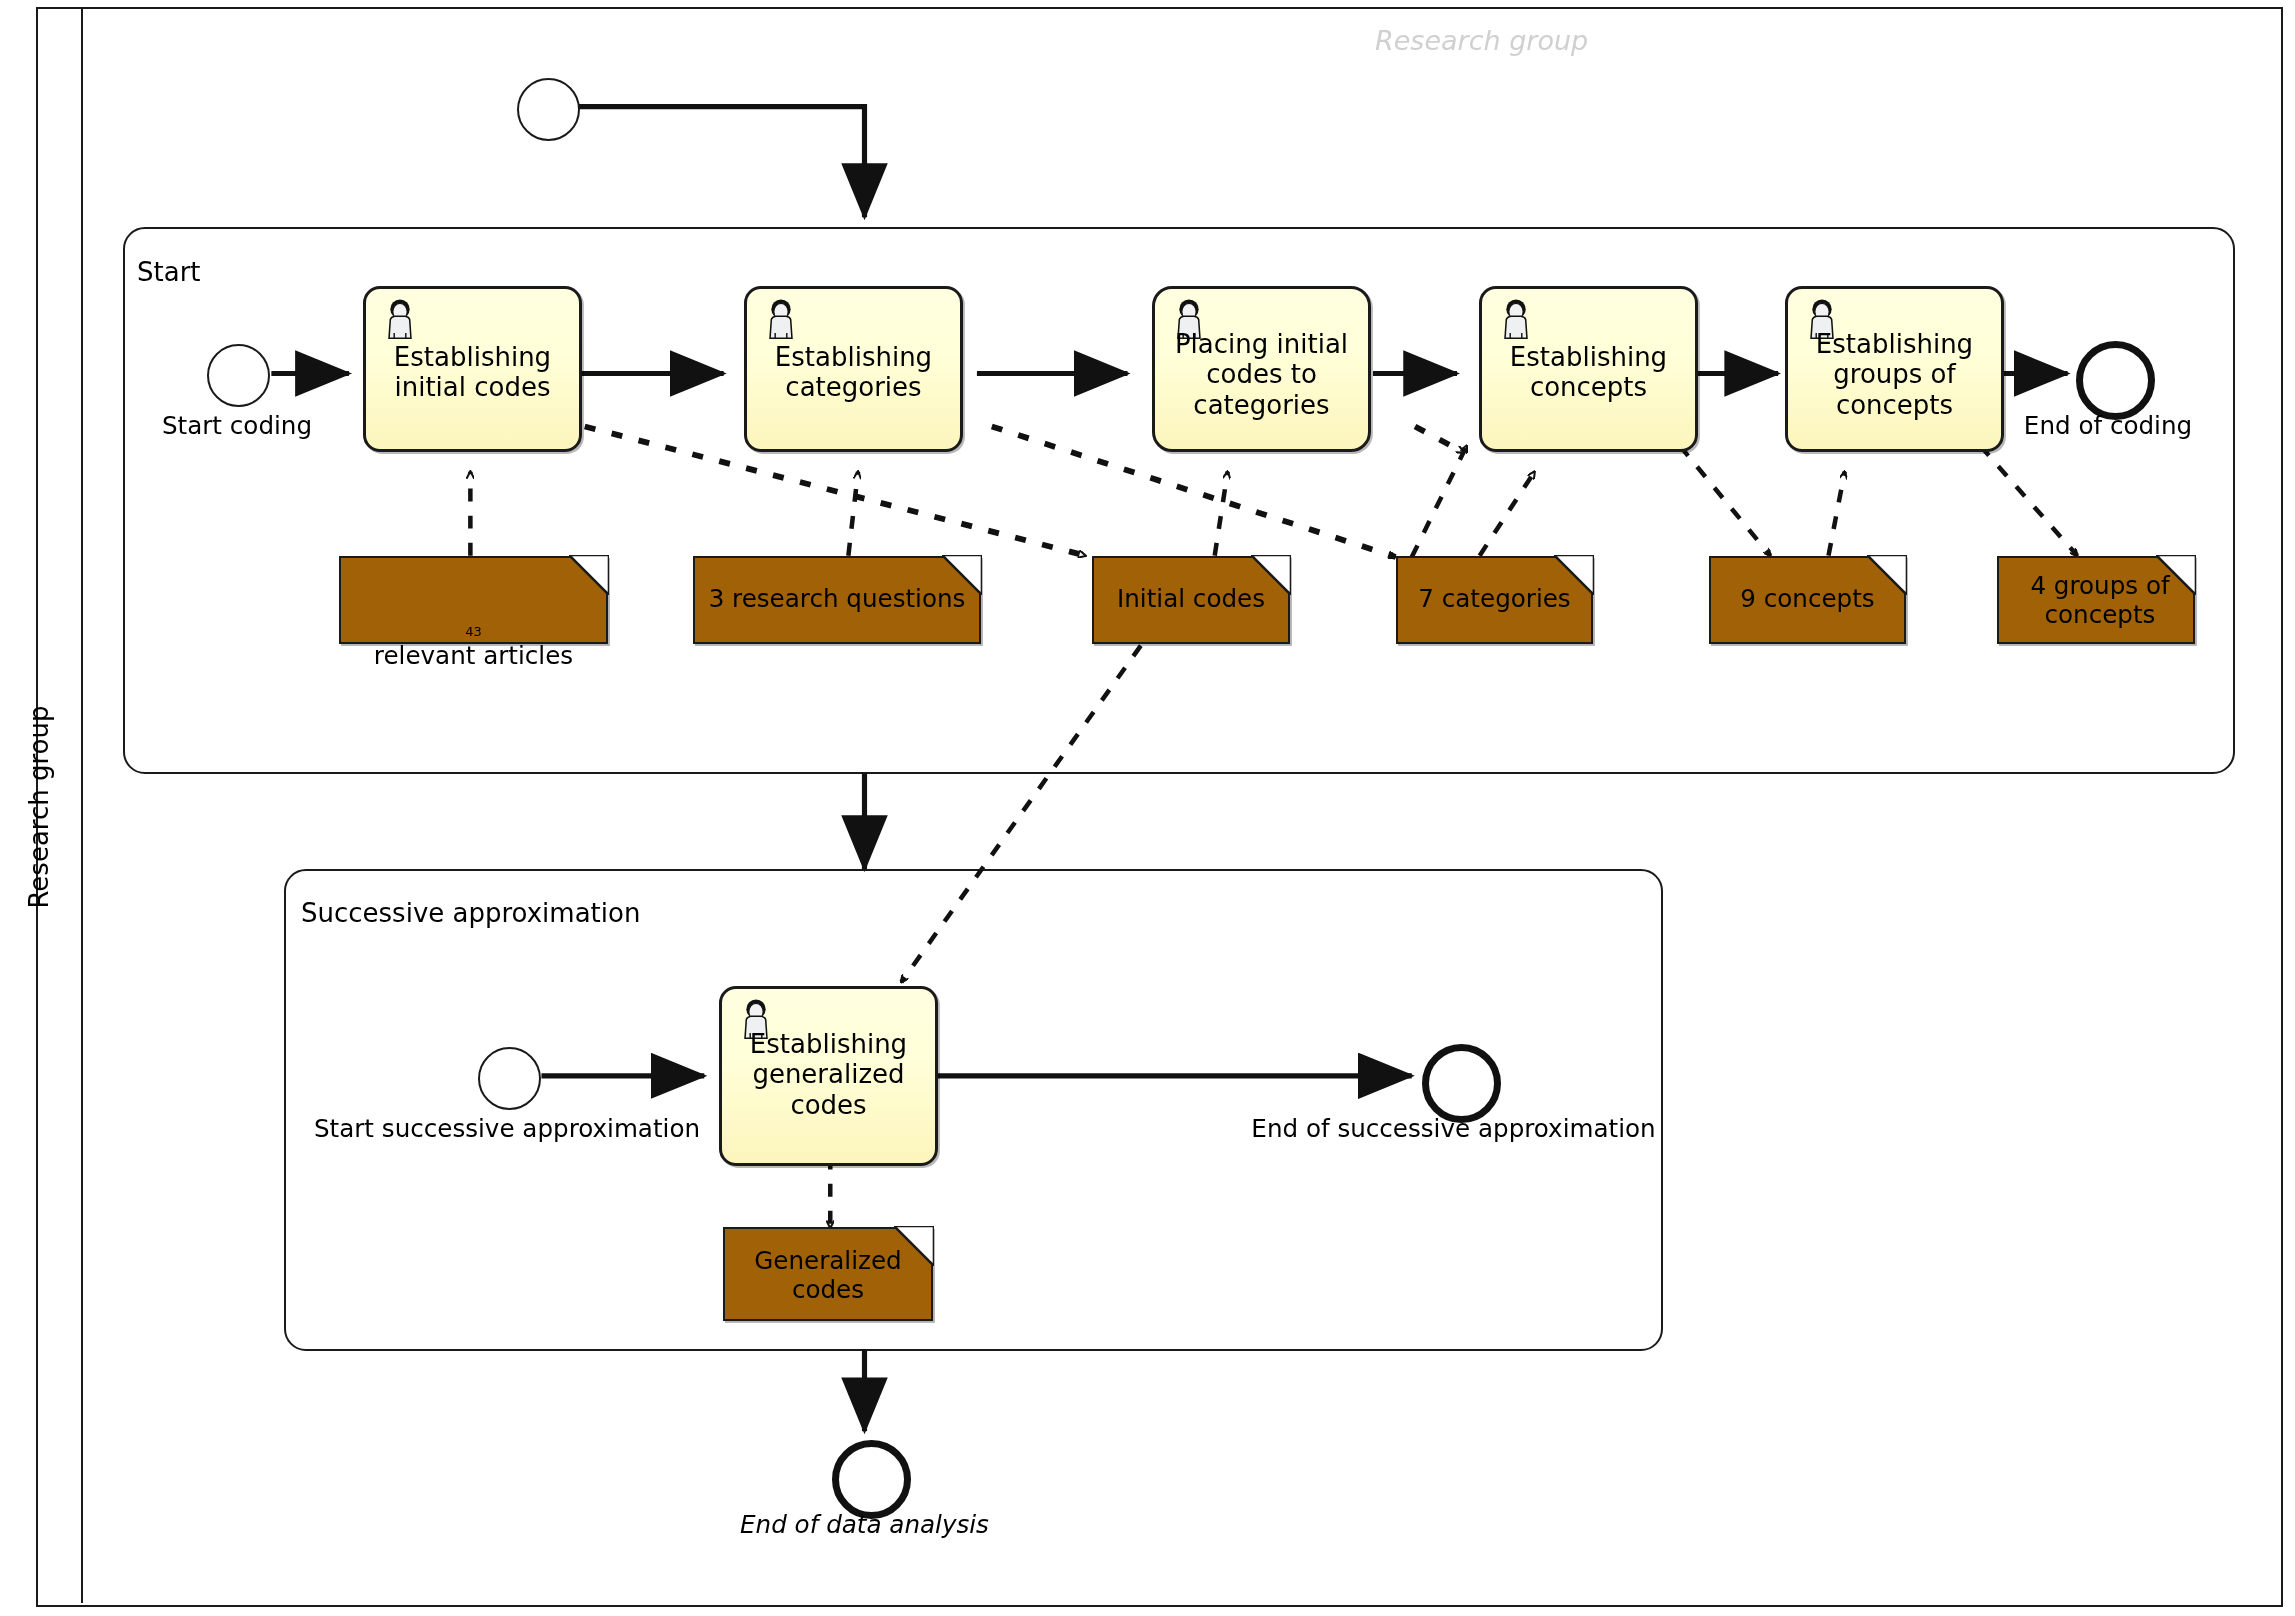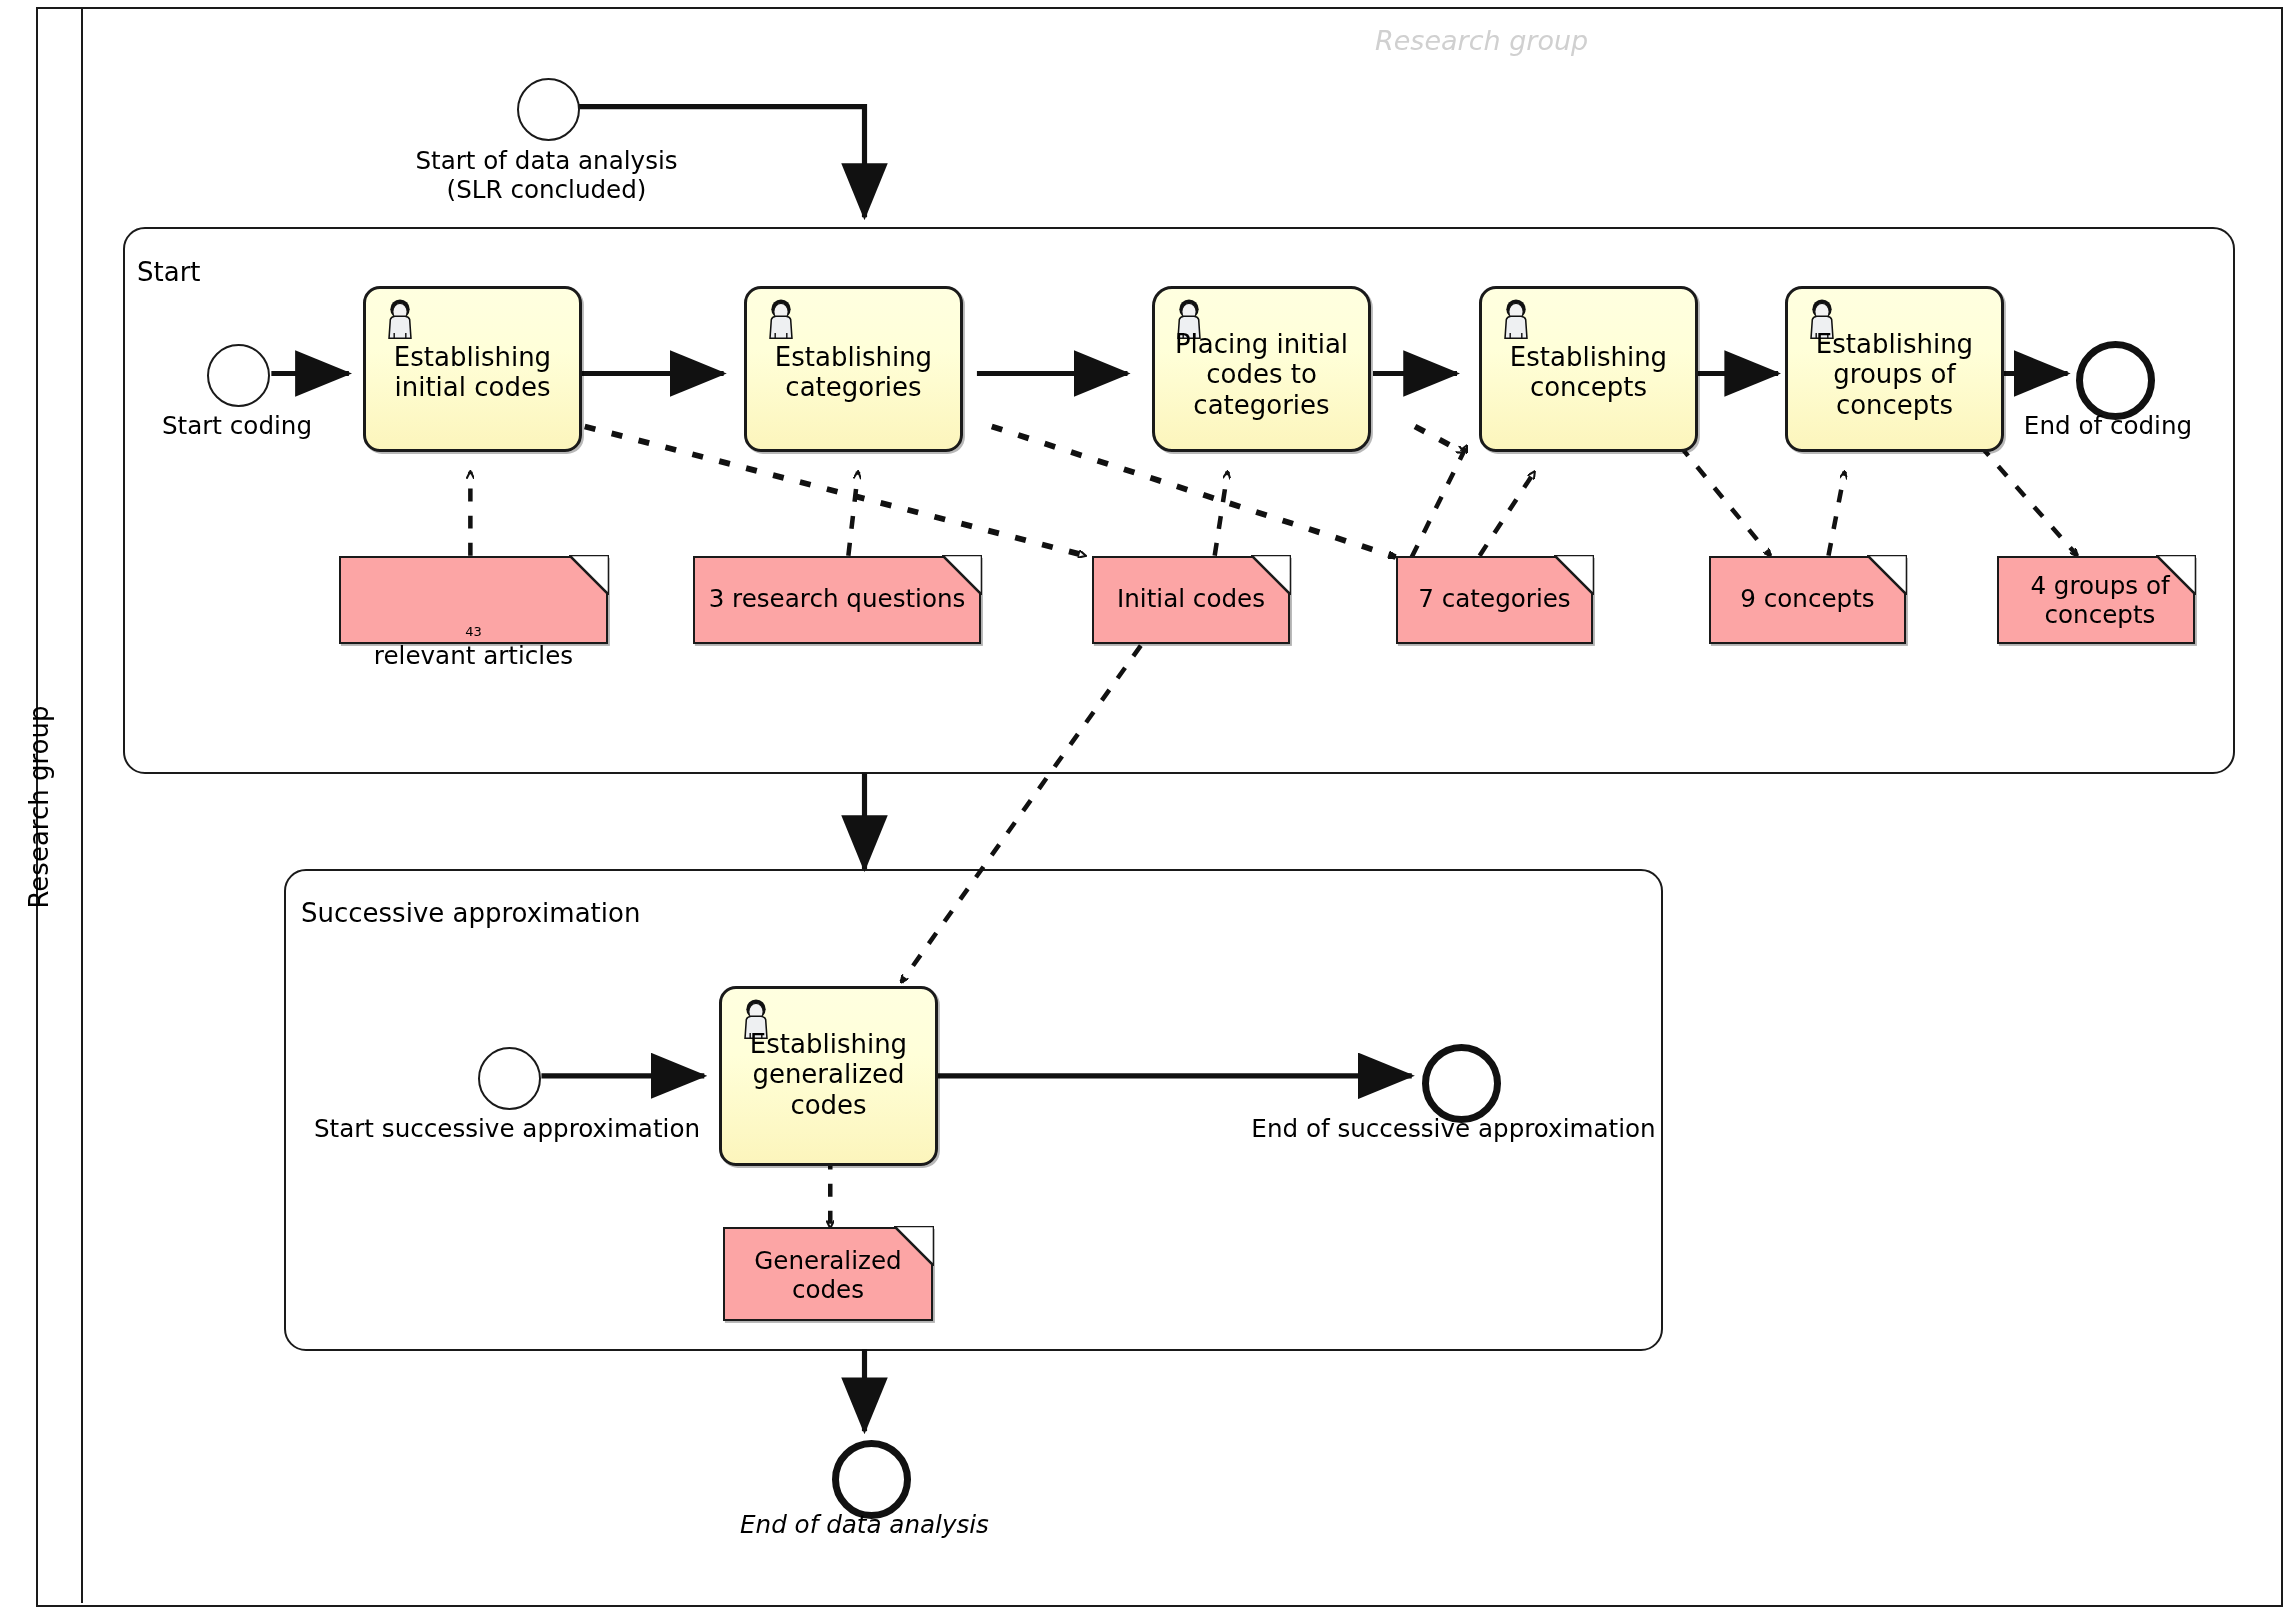--- a/index.html
+++ b/index.html
@@ -5,21 +5,21 @@
   html,body{margin:0;padding:0;background:#ffffff;}
   body{font-family:"DejaVu Sans","Liberation Sans",sans-serif;}
   #stage{position:relative;width:2295px;height:1616px;background:#fff;overflow:hidden;}
   svg.layer{position:absolute;left:0;top:0;width:2295px;height:1616px;}
   .task{position:absolute;border:3.2px solid #1a1a1a;border-radius:17px;
         background:linear-gradient(to bottom,#ffffe0 0%,#ffffd9 38%,#fcf5bc 100%);
         box-shadow:1.9px 1.9px 0 rgba(0,0,0,.28);}
   .task .tlabel{position:absolute;left:0;right:0;text-align:center;color:#000;
         font-size:26px;line-height:1.17;white-space:pre-line;}
   .task .usericon{position:absolute;left:14.2px;top:9px;width:40px;height:43px;}
-  .dataobj{position:absolute;background:#fca5a5;border:2.6px solid #1a1a1a;
+  .dataobj{position:absolute;background:#a16207;border:2.6px solid #1a1a1a;
         box-shadow:1.9px 1.9px 0 rgba(0,0,0,.30);}
   .dataobj .dlabel{position:absolute;left:0;right:0;text-align:center;color:#000;
         font-size:24.6px;line-height:1.16;white-space:pre-line;}
   .fold{position:absolute;right:-2.6px;top:-2.6px;width:40px;height:40px;}
   .pool{position:absolute;border:2.6px solid #1a1a1a;background:transparent;}
   .lane{position:absolute;border:2.6px solid #1a1a1a;border-radius:22px;background:transparent;}
   .lane-title{position:absolute;font-size:26px;color:#000;}
   .poolband{position:absolute;border-right:2.6px solid #1a1a1a;}
   .vtext{position:absolute;font-size:26px;color:#000;
         transform:rotate(-90deg);transform-origin:center center;white-space:nowrap;}
@@ -95,22 +95,20 @@
 
     <g stroke="#111" fill="none" stroke-width="7" stroke-dasharray="20,22" marker-end="url(#assocArrow)">
       <path d="M2185,862 L2270,690"></path>
       <path d="M2600,690 L2740,860"></path>
       <path d="M3065,690 L3215,860"></path>
       <path d="M1285,1790 L1285,1900"></path>
     </g>
   </svg>
 
   <div class="ev ev-start" style="left:517px;top:78px;width:59px;height:59px;"></div>
-  <div class="evlabel" style="left:398px;top:147px;width:297px;">Start of data analysis
-(SLR concluded)</div>
 
   <div class="ev ev-start" style="left:207px;top:344px;width:59px;height:59px;"></div>
   <div class="evlabel" style="left:114px;top:412px;width:246px;">Start coding</div>
 
   <div class="ev ev-end" style="left:2076px;top:341px;width:65px;height:65px;"></div>
   <div class="evlabel" style="left:1985px;top:412px;width:246px;">End of coding</div>
 
   <div class="ev ev-start" style="left:478px;top:1047px;width:59px;height:59px;"></div>
   <div class="evlabel" style="left:271px;top:1115px;width:472px;">Start successive approximation</div>
 

